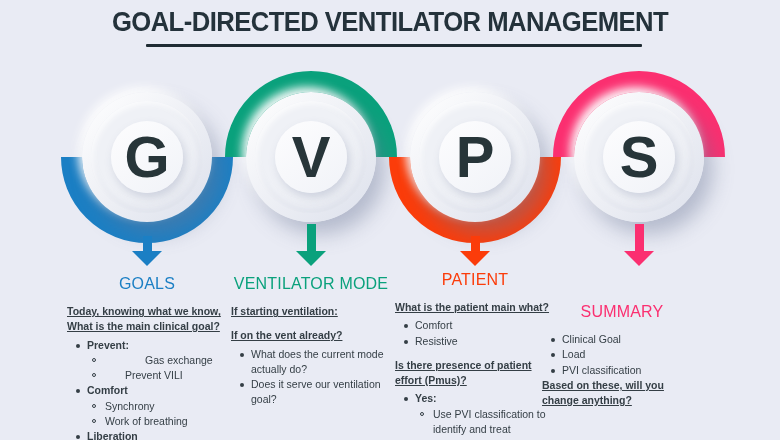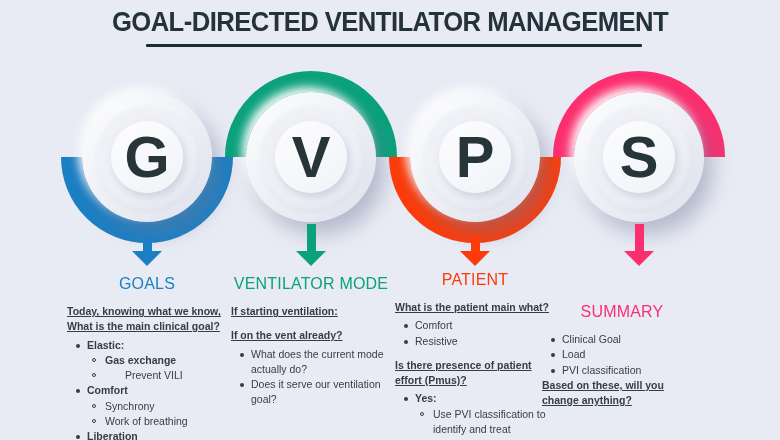--- a/index.html
+++ b/index.html
@@ -141,23 +141,23 @@
         <div class="head"></div>
       </div>
     </div>
   <div id="columns">
       <section class="column" style="left: 67px; top: 272px; color: rgb(52, 62, 69); --accent: #1b7fc4;">
         <h2 class="col-header">GOALS</h2>
         <p class="lead">Today, knowing what we know,
 What is the main clinical goal?</p>
         <ul class="l1">
           <li class="item1 bold">
-            <span class="li-text">Elastic:</span>
+            <span class="li-text">Prevent:</span>
             <ul class="l2">
-              <li class="item2"><span class="li-text" style="font-weight: bold;">Gas exchange</span></li>
+              <li class="item2"><span class="li-text" style="font-weight: normal; margin-left: 40px;">Gas exchange</span></li>
               <li class="item2"><span class="li-text" style="font-weight: normal; margin-left: 20px;">Prevent VILI</span></li>
             </ul>
           </li>
           <li class="item1 bold">
             <span class="li-text">Comfort</span>
             <ul class="l2">
               <li class="item2"><span class="li-text" style="font-weight: normal;">Synchrony</span></li>
               <li class="item2"><span class="li-text" style="font-weight: normal;">Work of breathing</span></li>
             </ul>
           </li>

